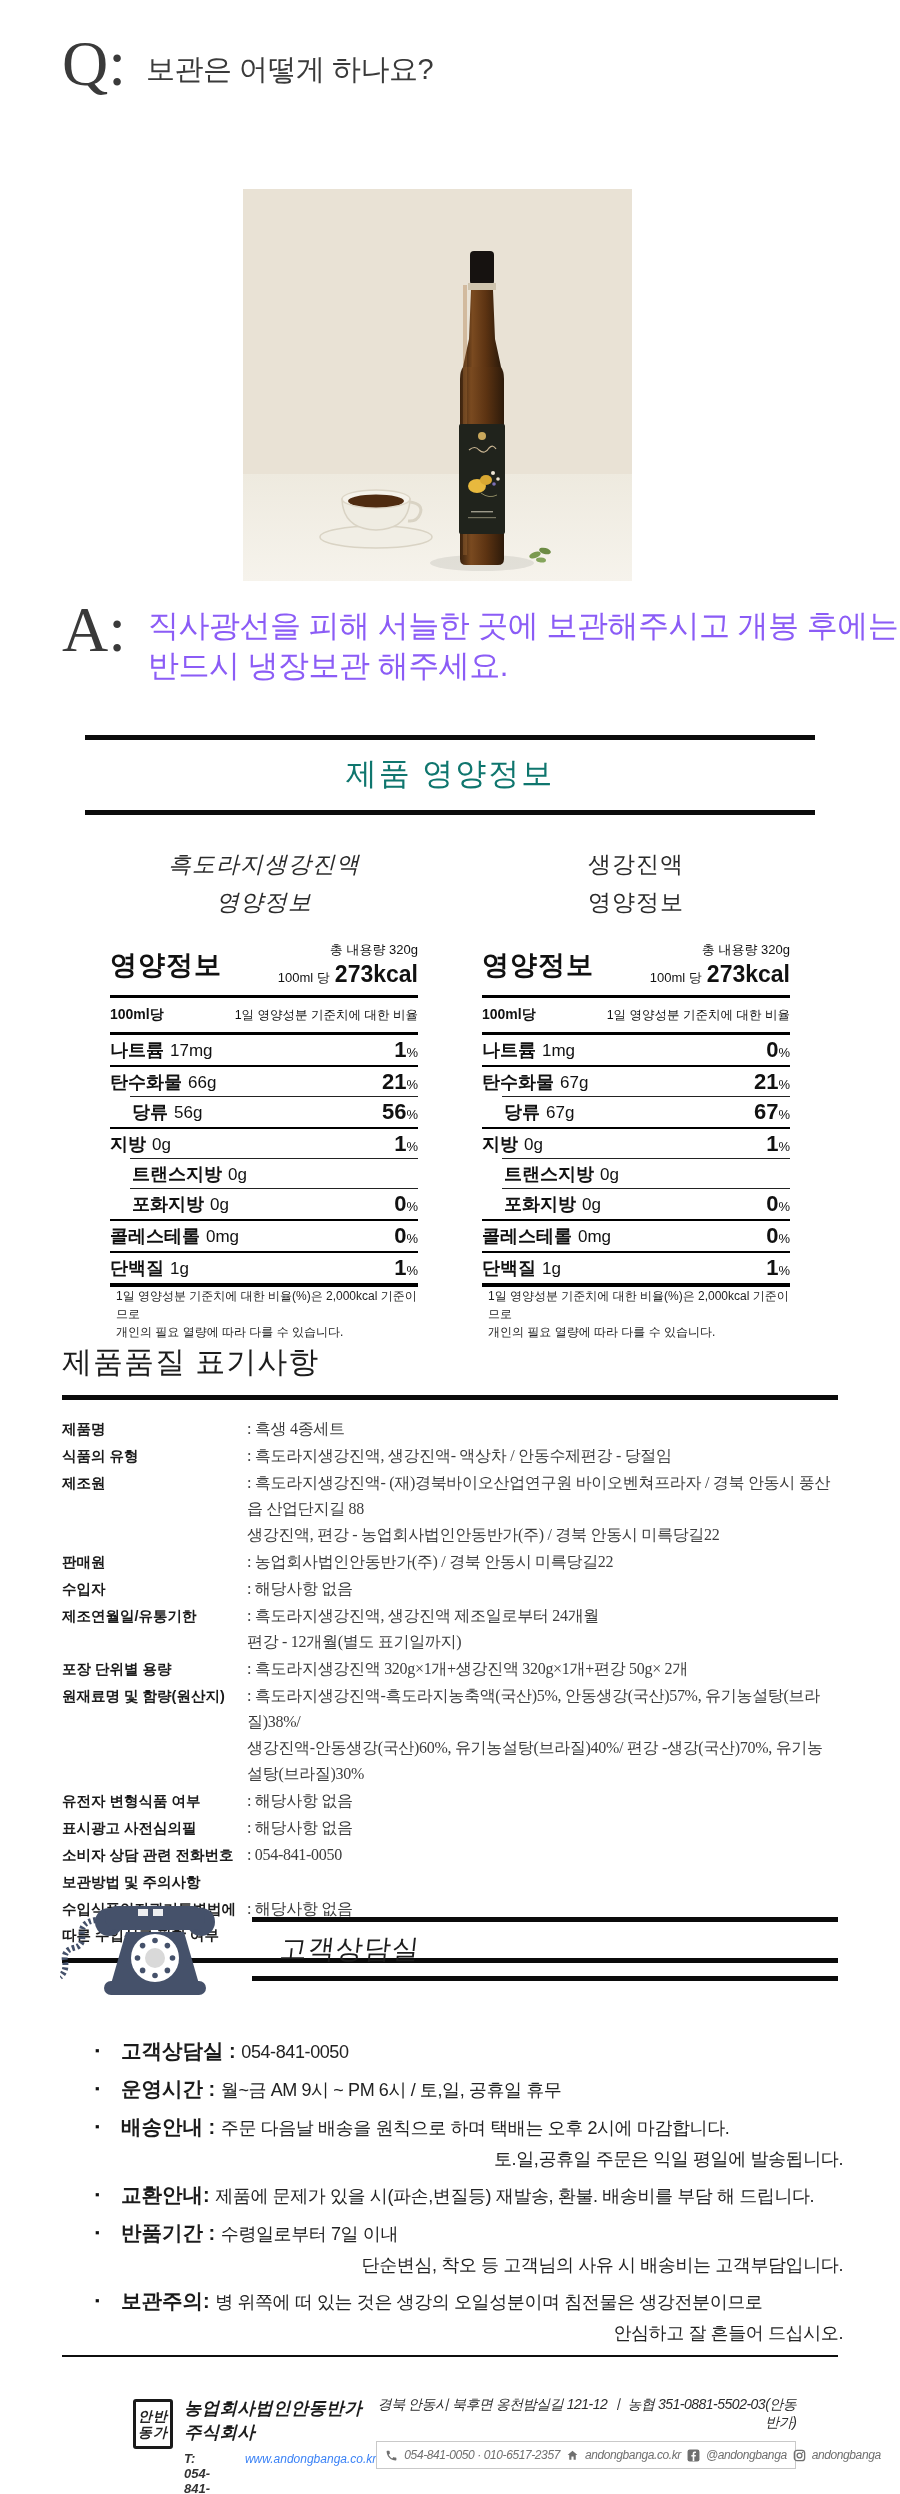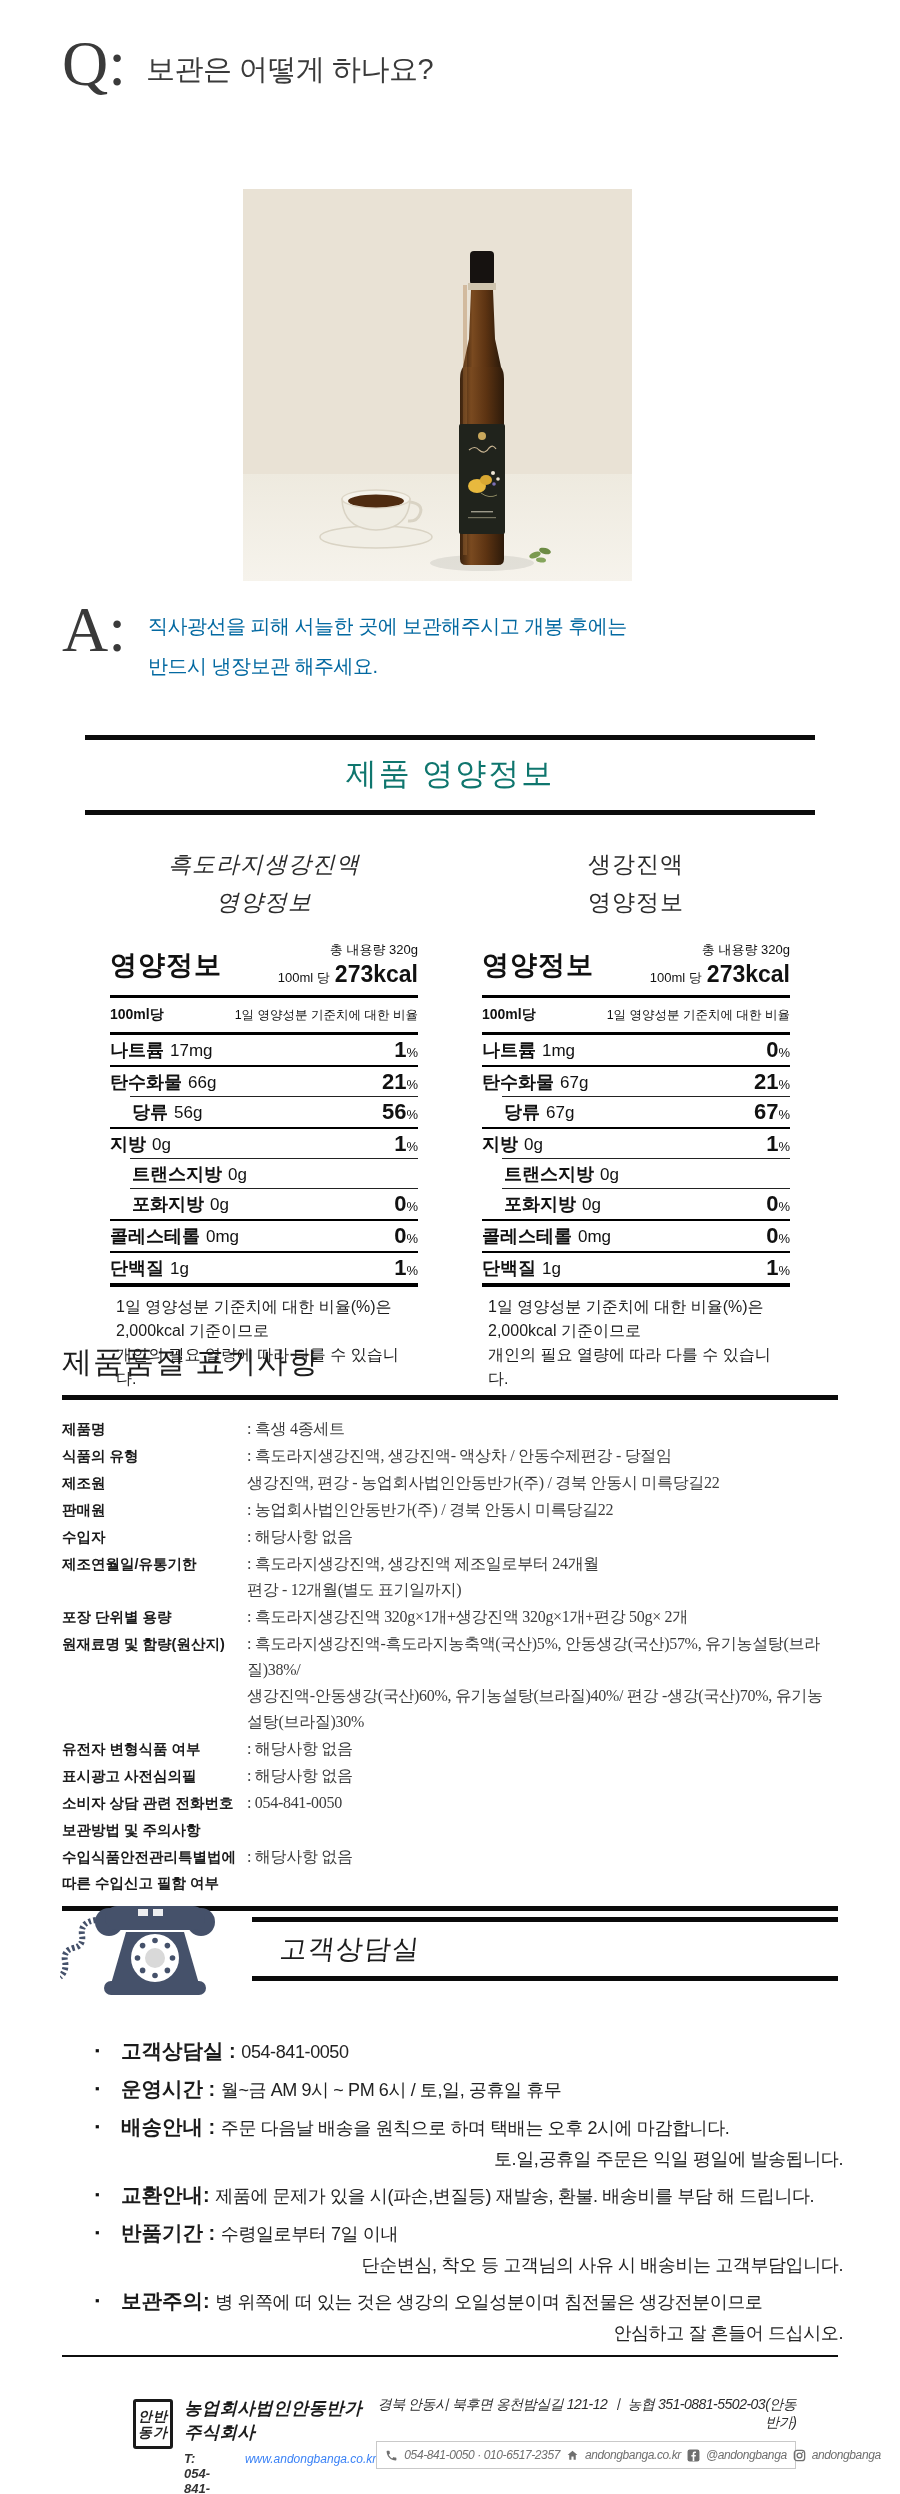--- a/index.html
+++ b/index.html
@@ -3,21 +3,21 @@
 <meta charset="utf-8">
 <style>
   html,body{margin:0;padding:0;background:#ffffff;}
   .page{position:relative;width:900px;height:2494px;background:#fff;overflow:hidden;
         font-family:"Liberation Sans","DejaVu Sans",sans-serif;color:#2f2f2f;}
   
   .sec-q{position:absolute;top:34px;left:62px;display:flex;align-items:flex-start;}
   .big-letter{font-family:"Liberation Serif","DejaVu Serif",serif;font-size:64px;line-height:60px;color:#3a3a3a;}
   .q-text{font-size:29px;color:#3a3a3a;margin-left:20px;padding-top:16px;letter-spacing:-0.5px;}
   .sec-a{position:absolute;top:600px;left:62px;display:flex;align-items:flex-start;}
-  .a-text{margin-left:22px;padding-top:6px;font-size:20px;line-height:40px;color:#0369a1;letter-spacing:-0.5px;}
+  .a-text{margin-left:22px;padding-top:6px;font-size:31px;line-height:40px;color:#8b5cf6;letter-spacing:-0.5px;}
   
   .photo{position:absolute;top:189px;left:243px;width:389px;height:392px;}
   
   .sec-nutri{position:absolute;top:735px;left:85px;width:730px;}
   .band{border-top:5px solid #0c0c0c;border-bottom:5px solid #0c0c0c;padding:13px 0 15px;text-align:center;}
   .band-title{font-size:31px;font-weight:500;letter-spacing:2px;color:#0f766e;}
   .col-titles{display:flex;margin-top:30px;}
   .col-title{width:308px;text-align:center;font-size:23px;line-height:38px;letter-spacing:1px;color:#2b2b2b;}
   .col-title.c0{margin-left:25px;font-style:italic;}
   .col-title.c1{margin-left:64px;}
@@ -36,21 +36,21 @@
   .nt-sub-r{font-size:12.5px;color:#111;}
   .nrow{display:flex;justify-content:space-between;align-items:center;height:30px;position:relative;}
   .nrow.indent{padding-left:22px;}
   .nr-name{font-weight:700;font-size:18px;color:#111;}
   .nr-amt{font-size:17px;margin-left:6px;color:#111;}
   .pn{font-size:22px;font-weight:700;color:#111;}
   .ps{font-size:13px;color:#111;}
   .b-thick{border-bottom:2.5px solid #000;}
   .b-final{border-bottom:4px solid #000;}
   .b-thin::after{content:"";position:absolute;left:20px;right:0;bottom:0;height:1px;background:#222;}
-  .nt-foot{margin-top:8px;padding-left:6px;font-size:16px;line-height:1.5;color:#1c1c1c;}
+  .nt-foot{padding-left:6px;font-size:12px;line-height:1.5;color:#1c1c1c;}
   
   .sec-quality{position:absolute;top:1342px;left:62px;width:776px;}
   .q-title{font-size:30px;font-weight:500;letter-spacing:1px;color:#1d1d1d;}
   .q-rule{height:5px;background:#0b0b0b;margin-top:12px;}
   .q-rows{margin-top:16px;}
   .qrow{display:flex;margin-bottom:1px;}
   .q-label{width:185px;flex:none;font-size:14.5px;font-weight:700;line-height:26px;color:#1a1a1a;}
   .q-val{flex:1;font-family:"Liberation Serif","DejaVu Serif",serif;font-size:16px;color:#3c3c3c;line-height:26px;letter-spacing:-0.3px;}
   
   .cs-banner{position:absolute;top:1898px;left:60px;width:780px;height:100px;}
@@ -289,20 +289,21 @@
         </div>
       <div class="qrow">
           <div class="q-label">식품의 유형</div>
           <div class="q-val">
             <div>: 흑도라지생강진액, 생강진액- 액상차 / 안동수제편강 - 당절임</div>
           </div>
         </div>
       <div class="qrow">
           <div class="q-label">제조원</div>
           <div class="q-val">
+            <div>: 흑도라지생강진액- (재)경북바이오산업연구원 바이오벤쳐프라자 / 경북 안동시 풍산읍 산업단지길 88</div>
             <div>생강진액, 편강 - 농업회사법인안동반가(주) / 경북 안동시 미륵당길22</div>
           </div>
         </div>
       <div class="qrow">
           <div class="q-label">판매원</div>
           <div class="q-val">
             <div>: 농업회사법인안동반가(주) / 경북 안동시 미륵당길22</div>
           </div>
         </div>
       <div class="qrow">

